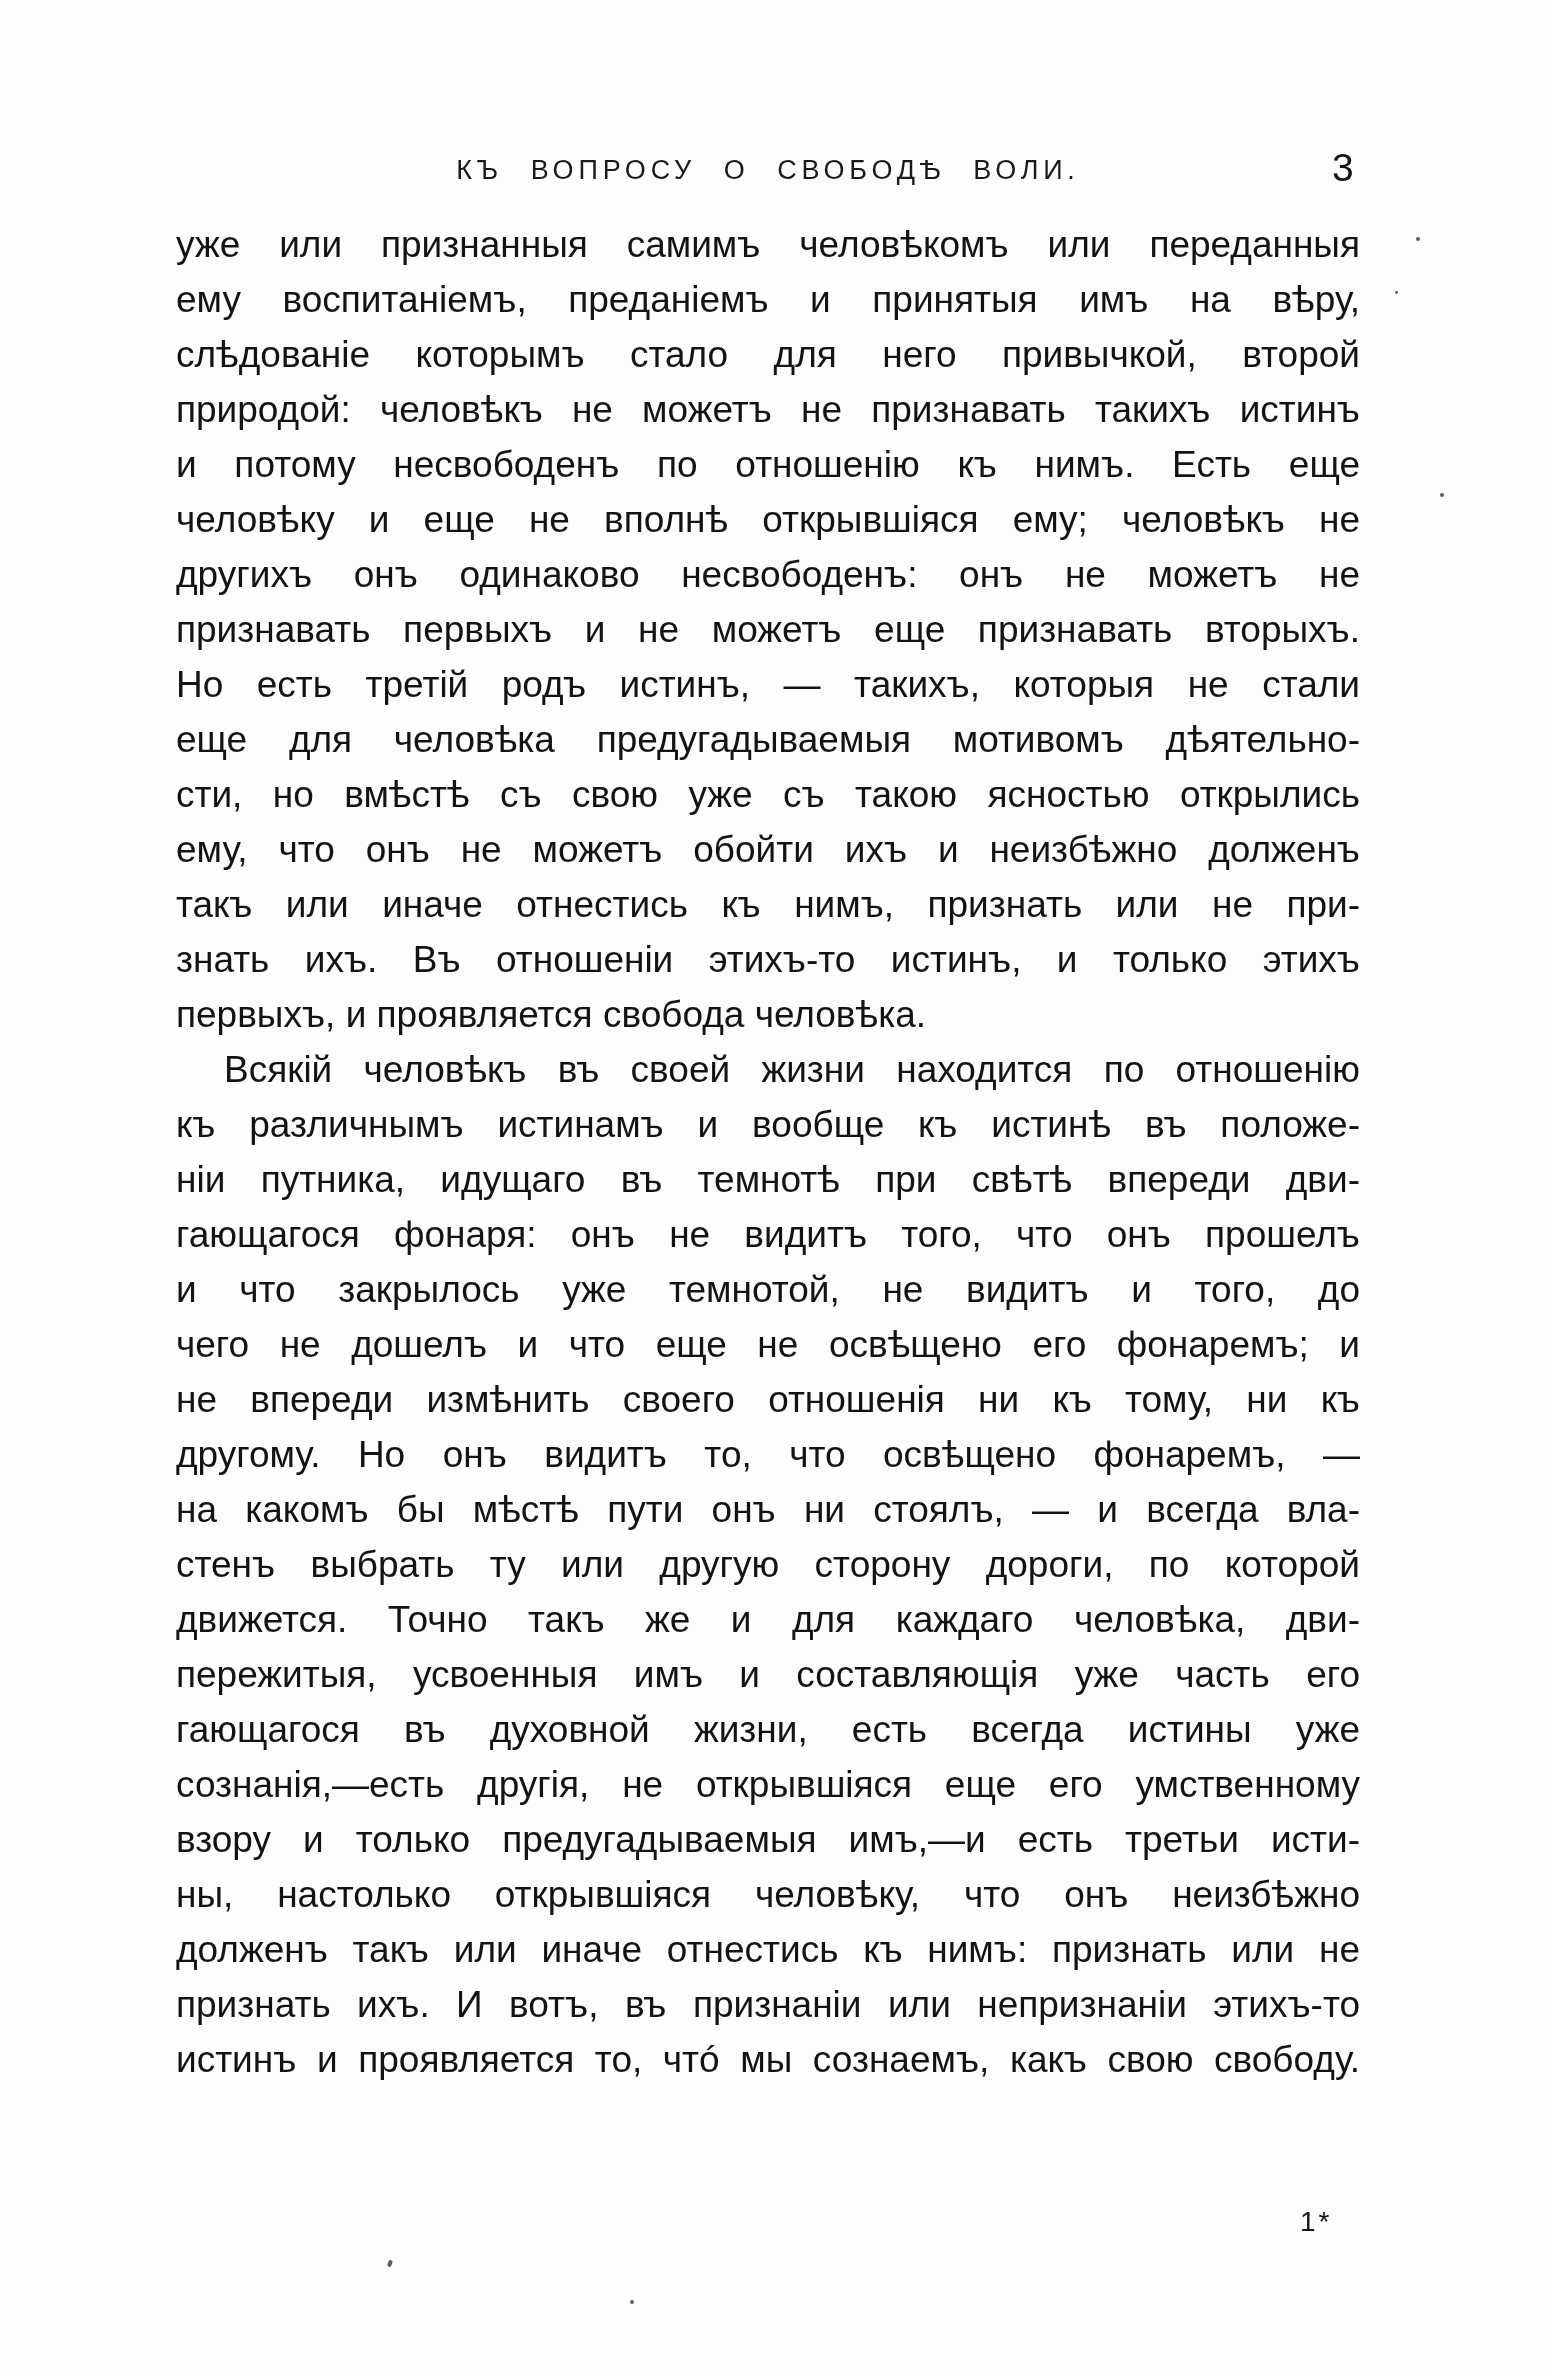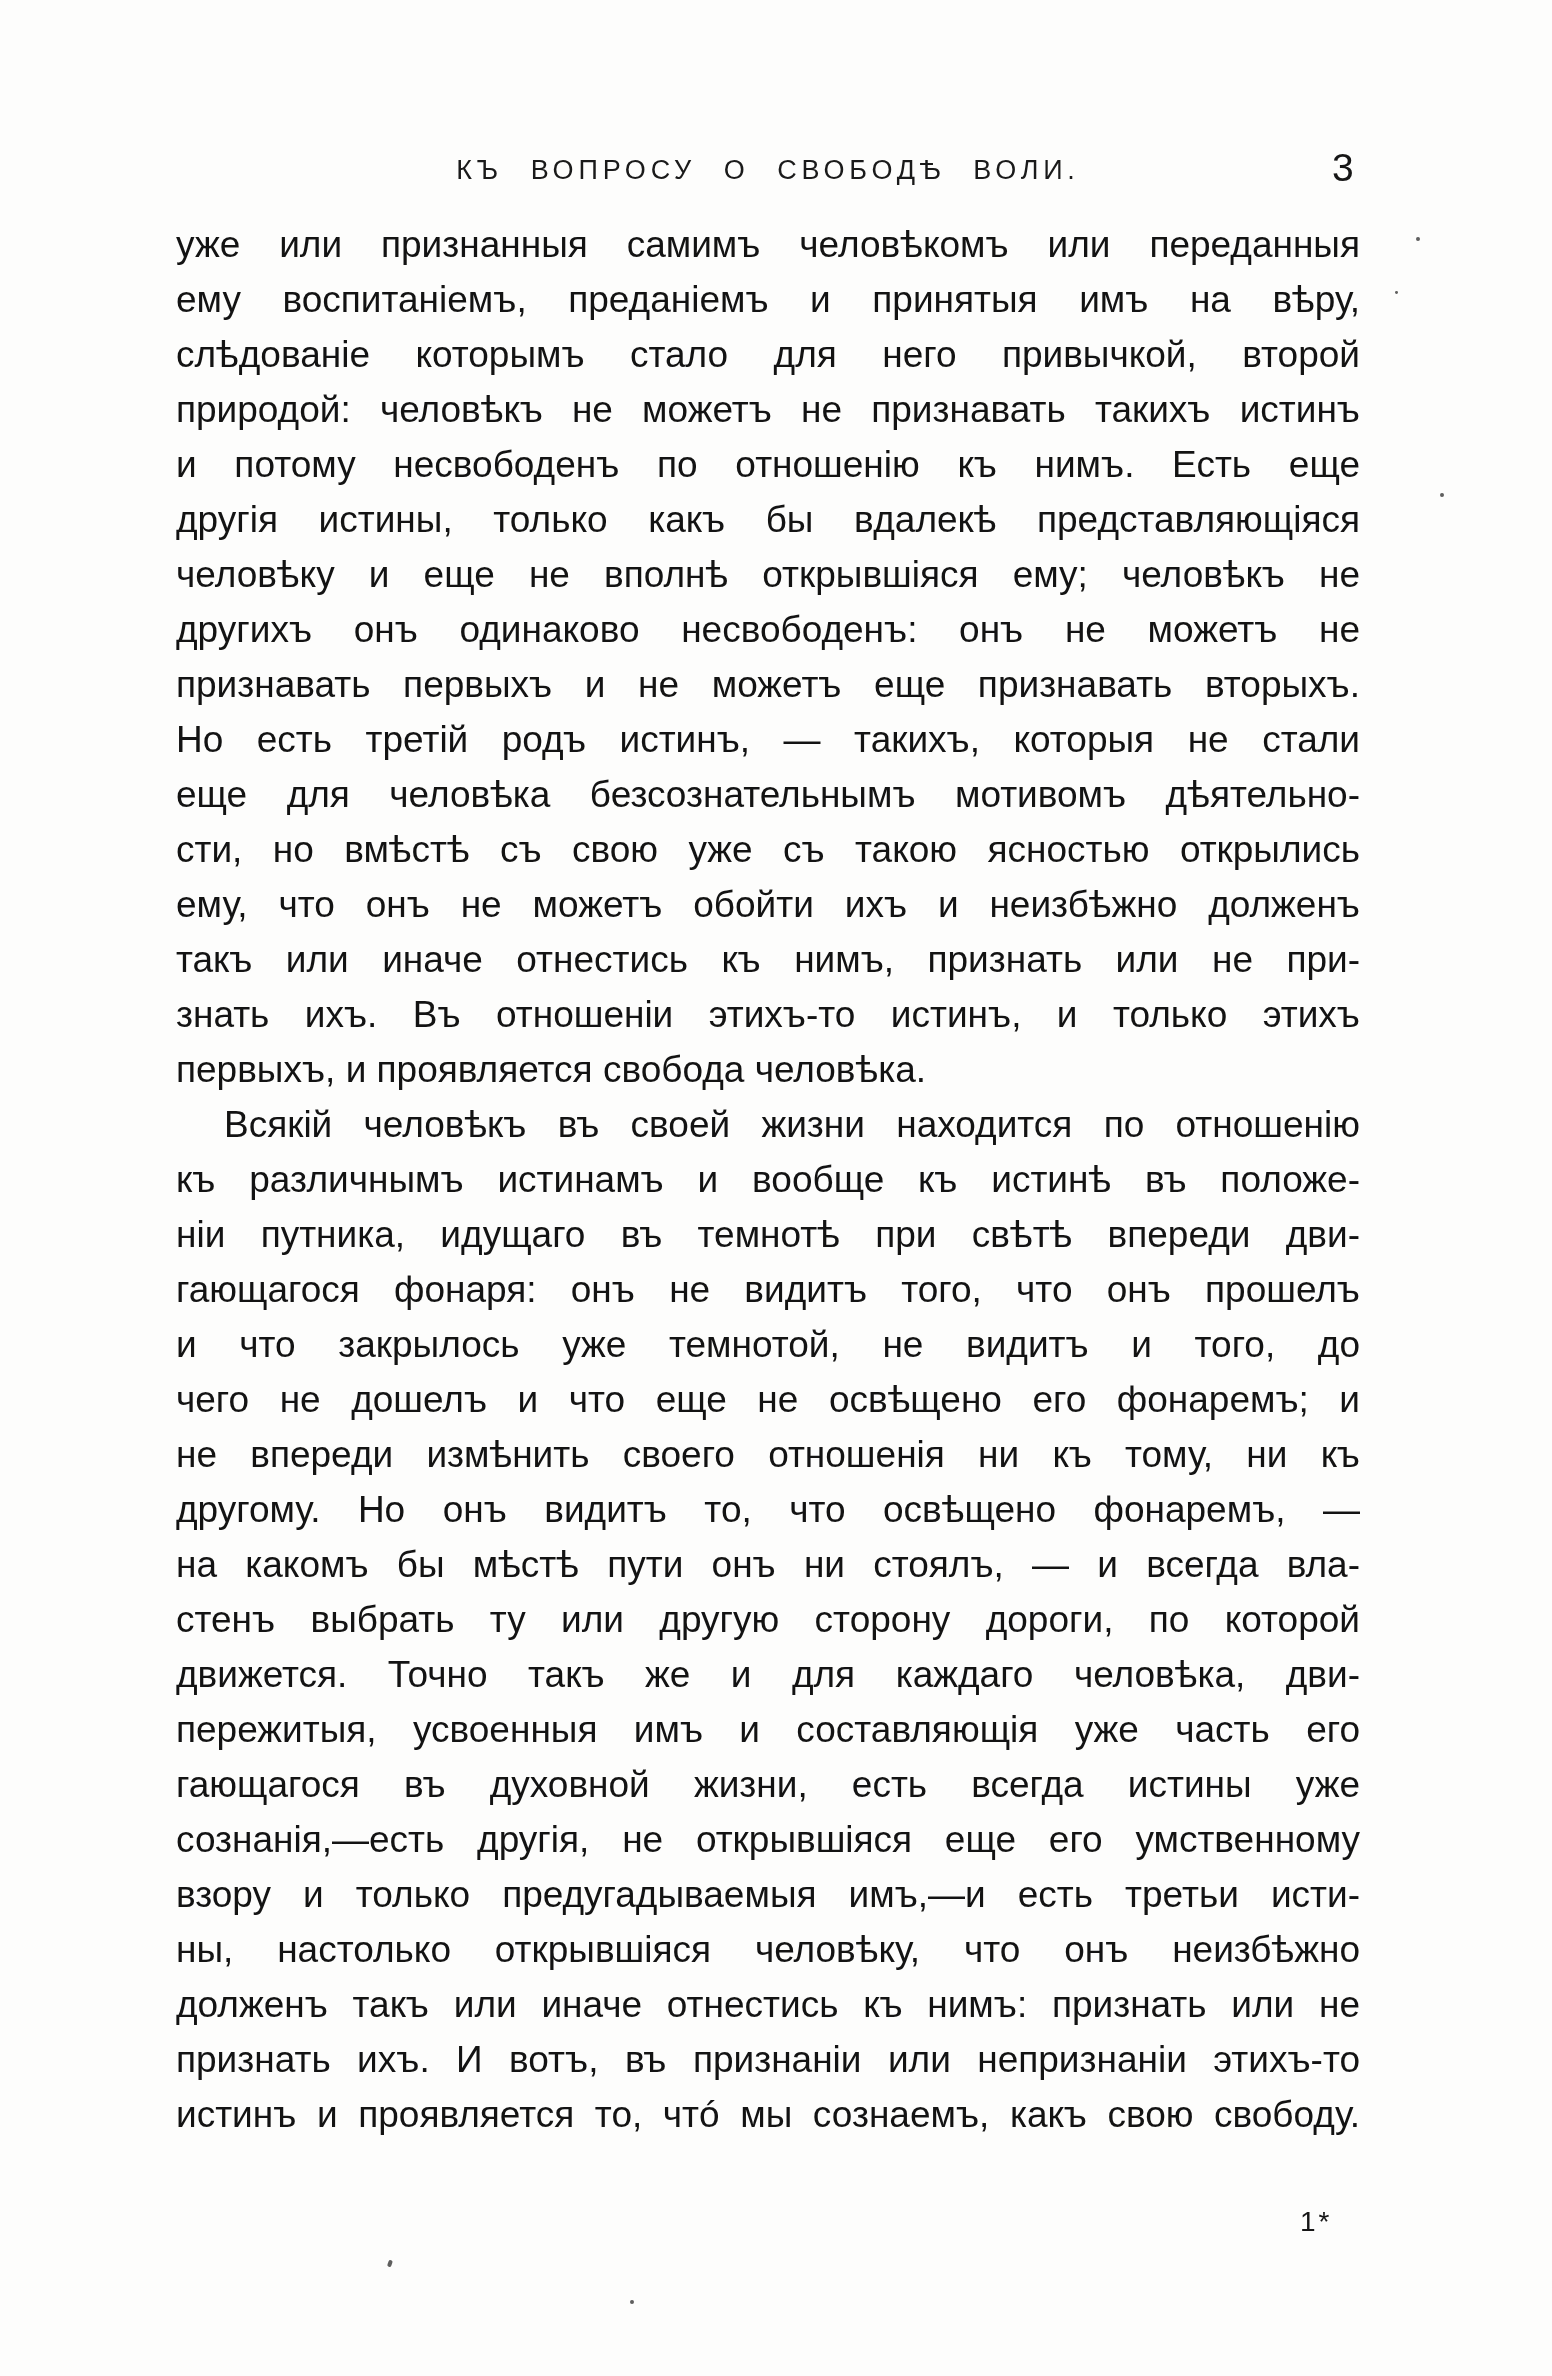--- a/index.html
+++ b/index.html
@@ -63,26 +63,25 @@
 
   <div class="running-title">КЪ ВОПРОСУ О СВОБОДѢ ВОЛИ.</div>
   <div class="page-number">3</div>
 
   <div class="textblock">
     <div class="line">уже или признанныя самимъ человѣкомъ или переданныя</div>
     <div class="line">ему воспитаніемъ, преданіемъ и принятыя имъ на вѣру,</div>
     <div class="line">слѣдованіе которымъ стало для него привычкой, второй</div>
     <div class="line">природой: человѣкъ не можетъ не признавать такихъ истинъ</div>
     <div class="line">и потому несвободенъ по отношенію къ нимъ. Есть еще</div>
-    <div class="line">другія истины, только какъ бы вдалекѣ представляющіяся</div>
     <div class="line">человѣку и еще не вполнѣ открывшіяся ему; человѣкъ не</div>
     <div class="line">другихъ онъ одинаково несвободенъ: онъ не можетъ не</div>
     <div class="line">признавать первыхъ и не можетъ еще признавать вторыхъ.</div>
     <div class="line">Но есть третій родъ истинъ, — такихъ, которыя не стали</div>
-    <div class="line">еще для человѣка безсознательнымъ мотивомъ дѣятельно-</div>
+    <div class="line">еще для человѣка предугадываемыя мотивомъ дѣятельно-</div>
     <div class="line">сти, но вмѣстѣ съ свою уже съ такою ясностью открылись</div>
     <div class="line">ему, что онъ не можетъ обойти ихъ и неизбѣжно долженъ</div>
     <div class="line">такъ или иначе отнестись къ нимъ, признать или не при-</div>
     <div class="line">знать ихъ. Въ отношеніи этихъ-то истинъ, и только этихъ</div>
     <div class="line end">первыхъ, и проявляется свобода человѣка.</div>
     <div class="line indent">Всякій человѣкъ въ своей жизни находится по отношенію</div>
     <div class="line">къ различнымъ истинамъ и вообще къ истинѣ въ положе-</div>
     <div class="line">ніи путника, идущаго въ темнотѣ при свѣтѣ впереди дви-</div>
     <div class="line">гающагося фонаря: онъ не видитъ того, что онъ прошелъ</div>
     <div class="line">и что закрылось уже темнотой, не видитъ и того, до</div>

